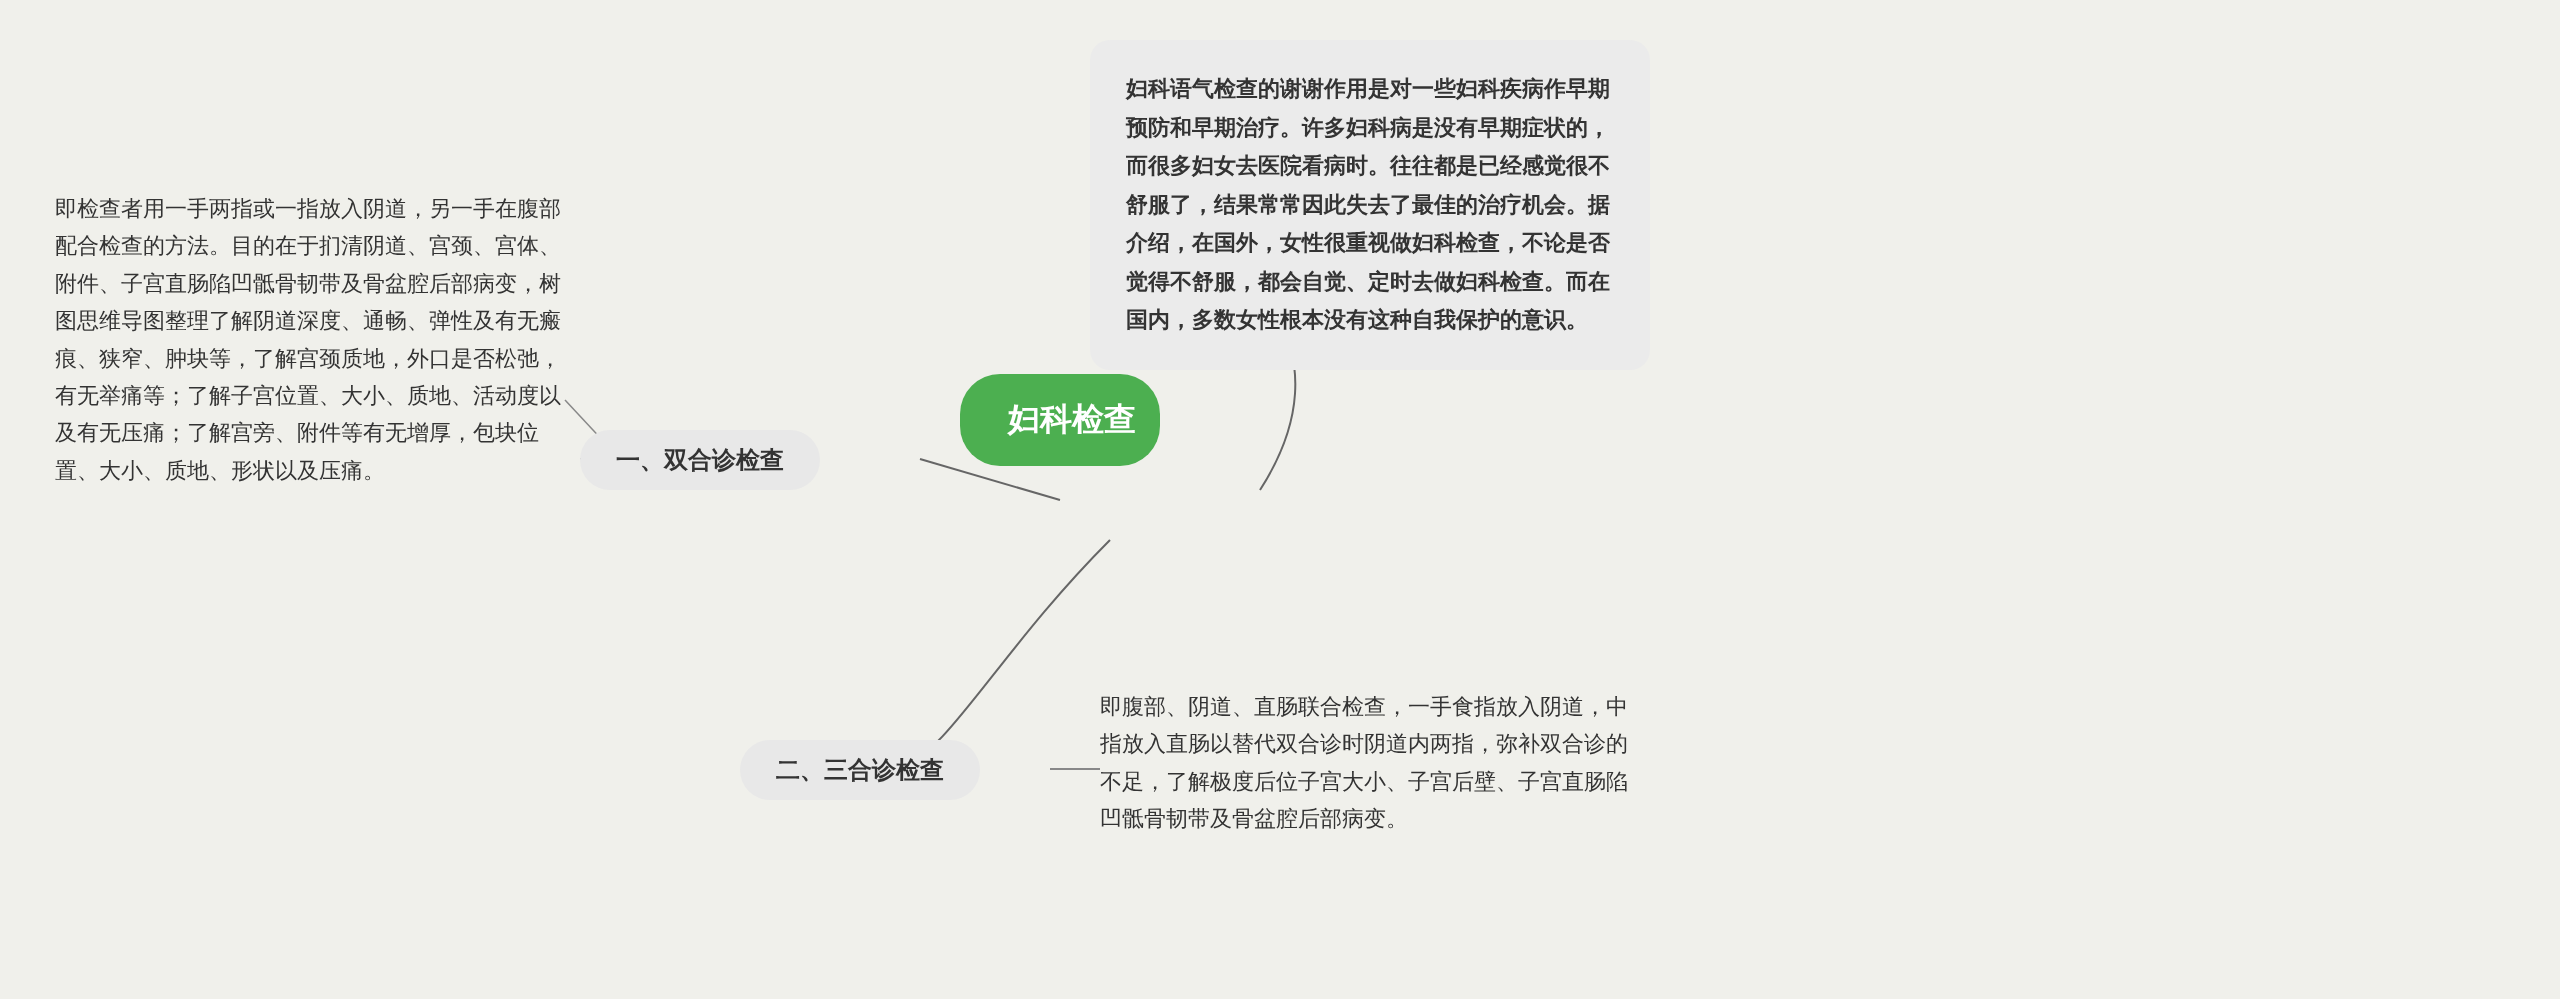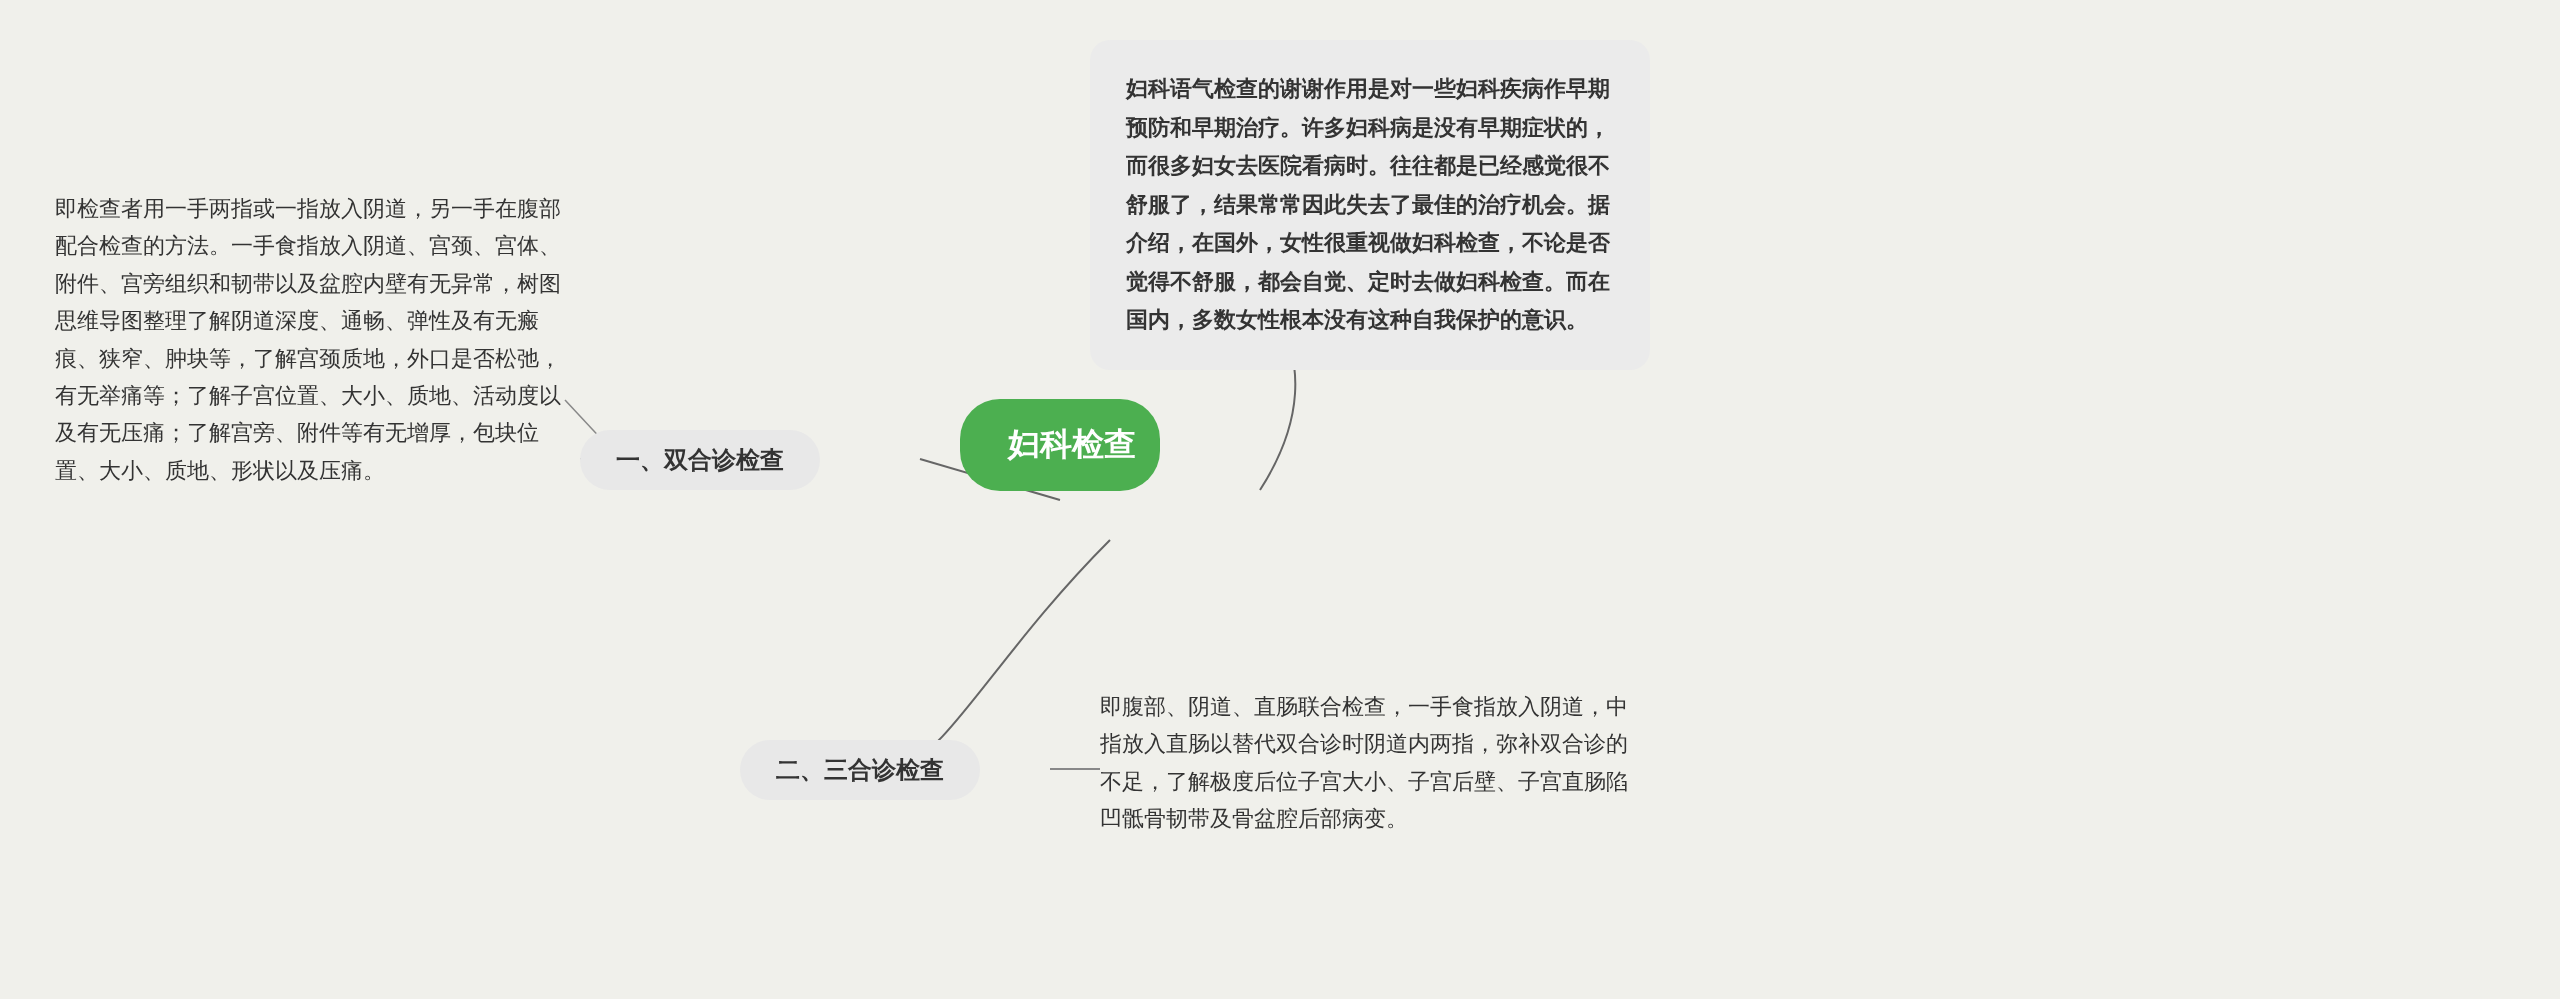--- a/index.html
+++ b/index.html
@@ -93,28 +93,28 @@
 
     <path d="M 1110 540 C 1000 650, 950 750, 900 769" stroke="#666" stroke-width="2" fill="none"></path>
 
     <line x1="1050" y1="769" x2="1100" y2="769" stroke="#888" stroke-width="2"></line>
 
     <path d="M 1260 490 C 1350 350, 1250 250, 1160 270" stroke="#666" stroke-width="2" fill="none"></path>
 
     <line x1="620" y1="459" x2="565" y2="400" stroke="#888" stroke-width="1.5"></line>
   </svg>
 
-  <div class="central-node" style="left:1060px; top:420px; width:200px; text-align:center;margin-top:25px;">妇科检查</div>
+  <div class="central-node" style="left:1060px; top:420px; width:200px; text-align:center;">妇科检查</div>
 
   <div class="branch-node" style="left:740px; top:740px;">二、三合诊检查</div>
 
   <div class="branch-node" style="left:580px; top:430px;">一、双合诊检查</div>
 
   <div class="content-block" style="left:55px; top:190px; max-width:510px;">
-    <span>即检查者用一手两指或一指放入阴道，另一手在腹部配合检查的方法。一手食指放入阴道、宫颈、宫体、附件、宫旁组织和韧带以及盆腔内壁有无异常，树图思维导图整理了解阴道深度、通畅、弹性及有无瘢痕、狭窄、肿块等，了解宫颈质地，外口是否松弛，有无举痛等；了解子宫位置、大小、质地、活动度以及有无压痛；了解宫旁、附件等有无增厚，包块位置、大小、质地、形状以及压痛。</span>
+    <span>即检查者用一手两指或一指放入阴道，另一手在腹部配合检查的方法。目的在于扪清阴道、宫颈、宫体、附件、子宫直肠陷凹骶骨韧带及骨盆腔后部病变，树图思维导图整理了解阴道深度、通畅、弹性及有无瘢痕、狭窄、肿块等，了解宫颈质地，外口是否松弛，有无举痛等；了解子宫位置、大小、质地、活动度以及有无压痛；了解宫旁、附件等有无增厚，包块位置、大小、质地、形状以及压痛。</span>
   </div>
 
   <div class="bubble-block" style="left:1090px; top:40px; max-width:560px;">
     <span>妇科语气检查的谢谢作用是对一些妇科疾病作早期预防和早期治疗。许多妇科病是没有早期症状的，而很多妇女去医院看病时。往往都是已经感觉很不舒服了，结果常常因此失去了最佳的治疗机会。据介绍，在国外，女性很重视做妇科检查，不论是否觉得不舒服，都会自觉、定时去做妇科检查。而在国内，多数女性根本没有这种自我保护的意识。</span>
   </div>
 
   <div class="content-block" style="left:1100px; top:688px; max-width:530px;">
     <span>即腹部、阴道、直肠联合检查，一手食指放入阴道，中指放入直肠以替代双合诊时阴道内两指，弥补双合诊的不足，了解极度后位子宫大小、子宫后壁、子宫直肠陷凹骶骨韧带及骨盆腔后部病变。</span>
   </div>
 

